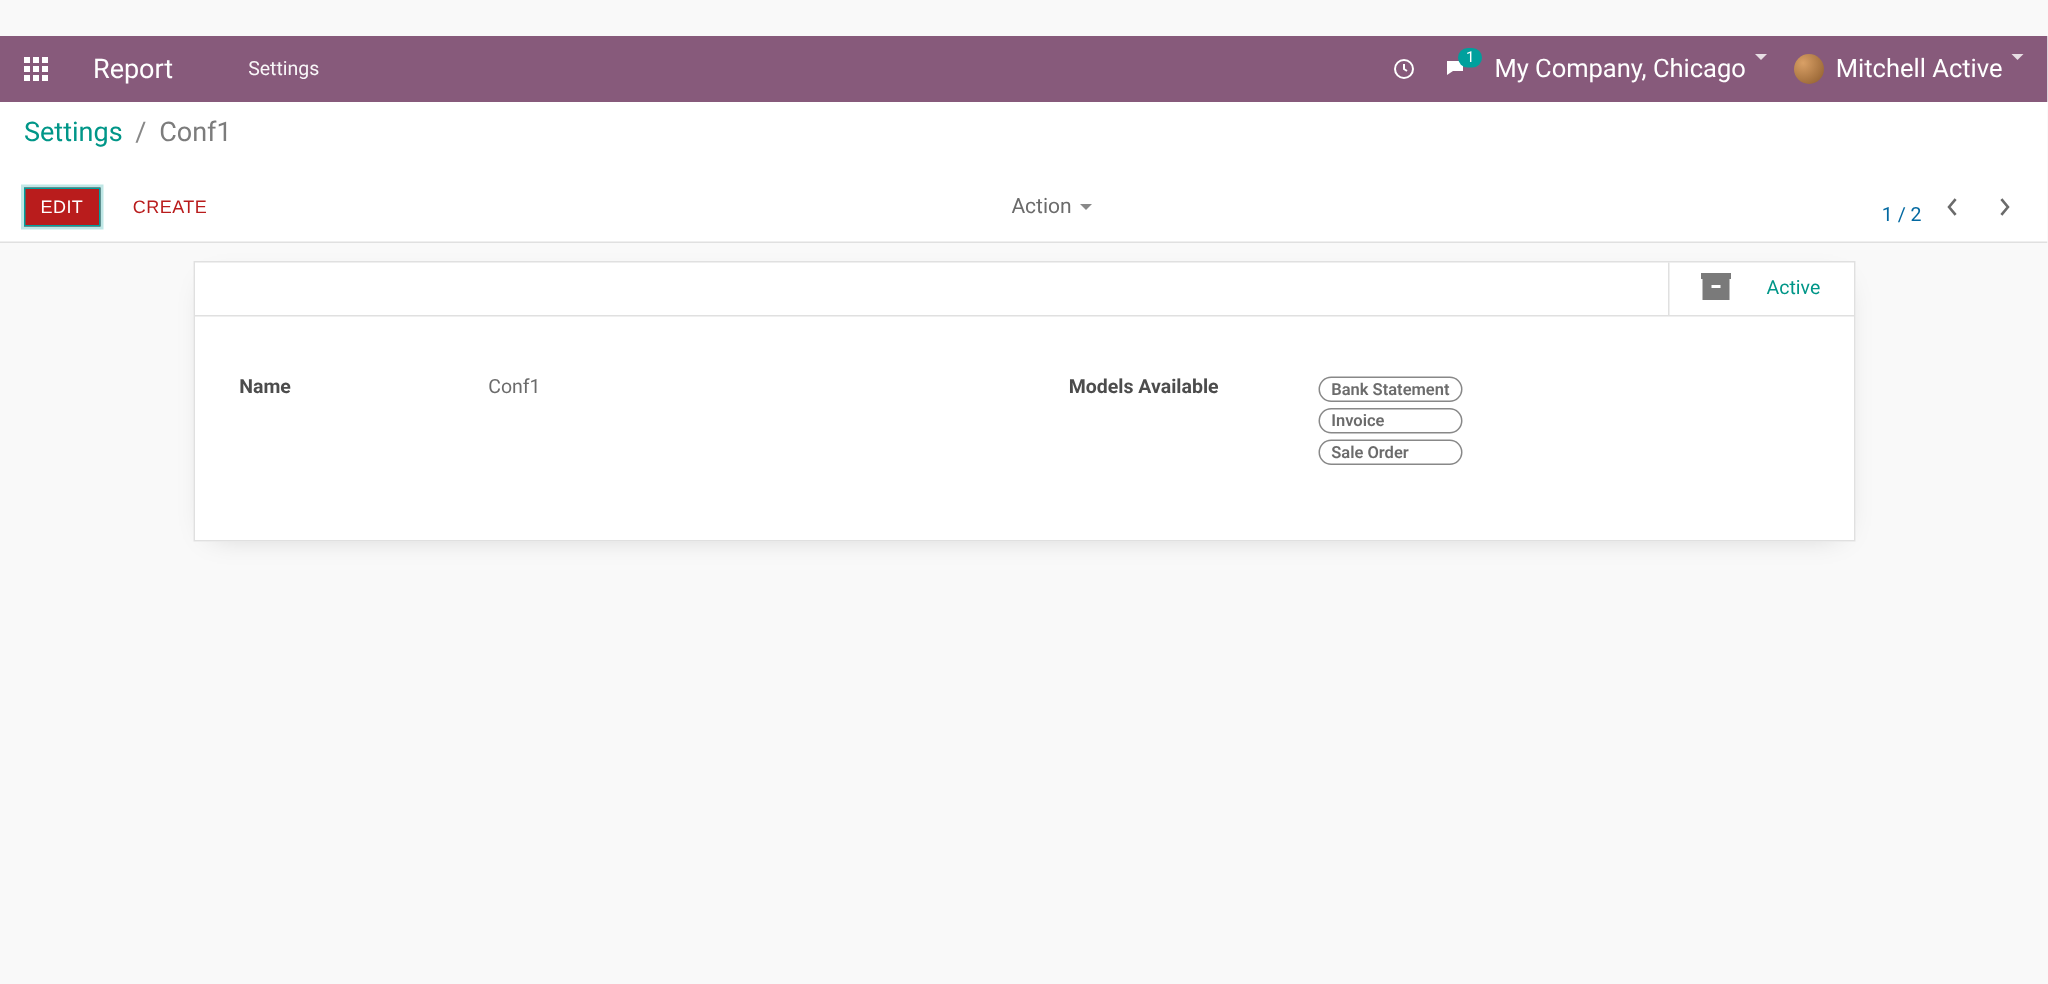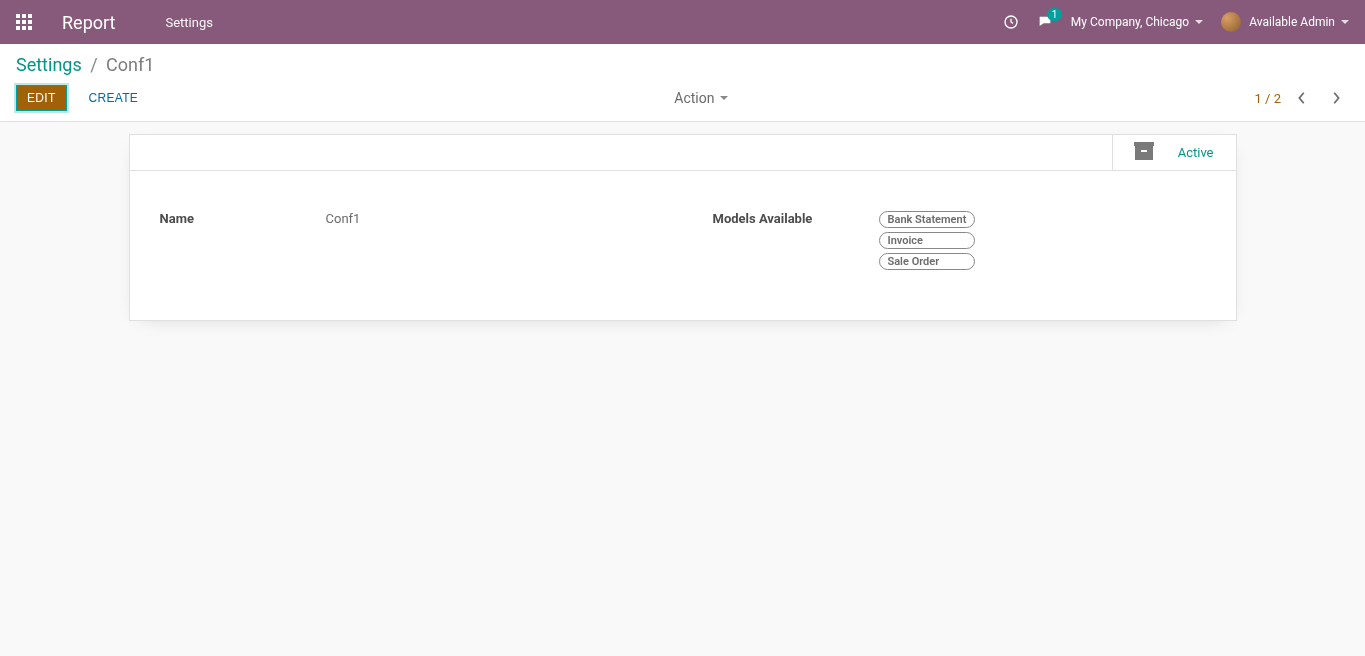--- a/index.html
+++ b/index.html
@@ -11,20 +11,21 @@
   }
 
   
   .navbar {
     background: #875a7b;
     height: 44px;
     display: flex;
     align-items: center;
     padding: 0 16px;
     color: #fff;
+    margin-top: 24px;
   }
   .apps-icon {
     width: 16px; height: 16px;
     display: grid;
     grid-template-columns: repeat(3,4px);
     grid-template-rows: repeat(3,4px);
     gap: 2px;
     margin-right: 30px;
     cursor: pointer;
   }
@@ -62,74 +63,74 @@
     margin-left:6px;
     width:0;height:0;
     border-left:4px solid transparent;
     border-right:4px solid transparent;
     border-top:4px solid #fff;
     display:inline-block;
     vertical-align:middle;
     opacity:0.8;
   }
   .company-switch, .user-menu {
-    display:flex; align-items:center; cursor:pointer; font-size:12px;
+    display:flex; align-items:flex-start; cursor:pointer; font-size:17px;
   }
   .avatar {
     width:20px; height:20px; border-radius:50%;
     background: radial-gradient(circle at 30% 30%, #d9a066, #8b5a2b);
     margin-right:8px; display:inline-block;
   }
 
   
   .control-panel {
     background:#fff;
     border-bottom:1px solid #e0e0e0;
     padding: 10px 16px 10px 16px;
   }
   .breadcrumb {
     font-size:18px;
     color:#7c7c7c;
-    margin-bottom:10px;
+    margin-bottom:26px;
   }
   .breadcrumb a { color:#009688; text-decoration:none; cursor:pointer; }
   .breadcrumb .sep { color:#888; margin:0 4px; }
   .cp-row {
     display:flex;
     align-items:center;
   }
   .cp-left { display:flex; align-items:center; gap:12px; }
   .btn {
     border:none; cursor:pointer;
     font-size:12px;
     padding:5px 10px;
   }
   .btn-primary {
-    background:#a16207; color:#fff;
+    background:#b91c1c; color:#fff;
     border:1px solid #00a09d;
     text-transform:uppercase;
     letter-spacing:0.3px;
     box-shadow: 0 0 0 2px rgba(0,160,157,0.25);
   }
   .btn-link {
     background:transparent;
-    color:#0369a1;
+    color:#b91c1c;
     text-transform:uppercase;
     letter-spacing:0.3px;
   }
   .cp-center {
     flex:1; display:flex; justify-content:center; align-items:center;
   }
   .action-dropdown {
     color:#6b6b6b; cursor:pointer; font-size:14px;
     display:flex; align-items:center;
   }
   .action-dropdown .dropdown-caret { border-top-color:#6b6b6b; }
   .cp-right {
-    display:flex; align-items:center; gap:8px; color:#a16207;
+    display:flex; align-items:flex-end; gap:8px; color:#0369a1;
   }
   .pager-text { font-size:13px; }
   .pager-arrow {
     width:26px; height:26px;
     display:flex; align-items:center; justify-content:center;
     cursor:pointer; color:#6b6b6b;
   }
   .pager-arrow svg { width:10px; height:14px; }
 
   
@@ -229,21 +230,21 @@
           <path d="M4 4h16v10H10l-6 4V4z"></path>
         </svg>
       <span class="badge">1</span>
     </div>
     <div class="company-switch">
       <span>My Company, Chicago</span>
       <span class="dropdown-caret"></span>
     </div>
     <div class="user-menu">
       <span class="avatar"></span>
-      <span>Available Admin</span>
+      <span>Mitchell Active</span>
       <span class="dropdown-caret"></span>
     </div>
   </div>
 </div>
 
 <div class="control-panel">
   <div class="breadcrumb">
     <a>Settings</a>
     <span class="sep">/</span>
     <span>Conf1</span>

